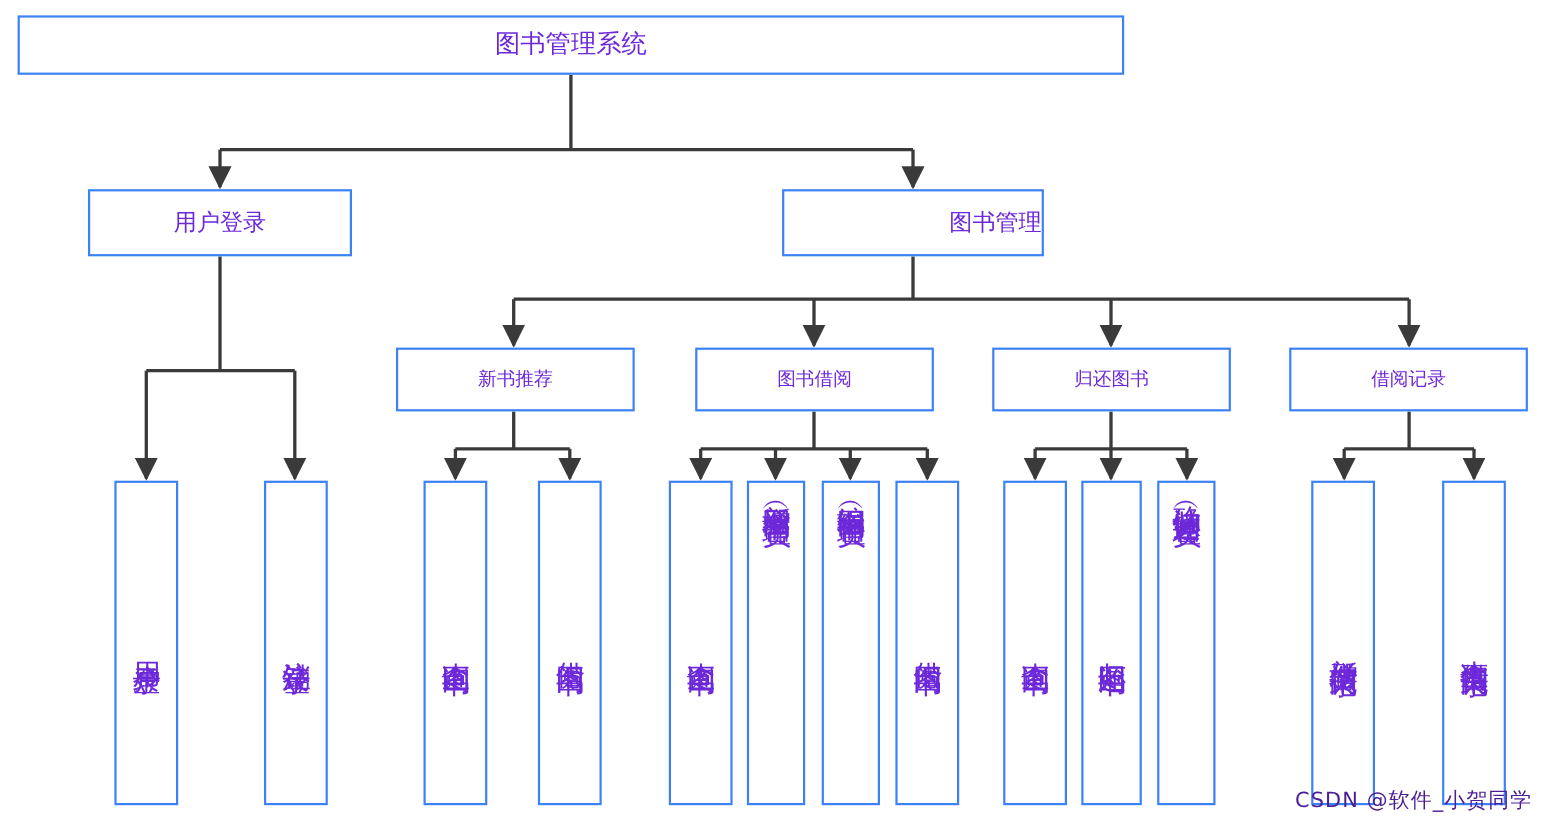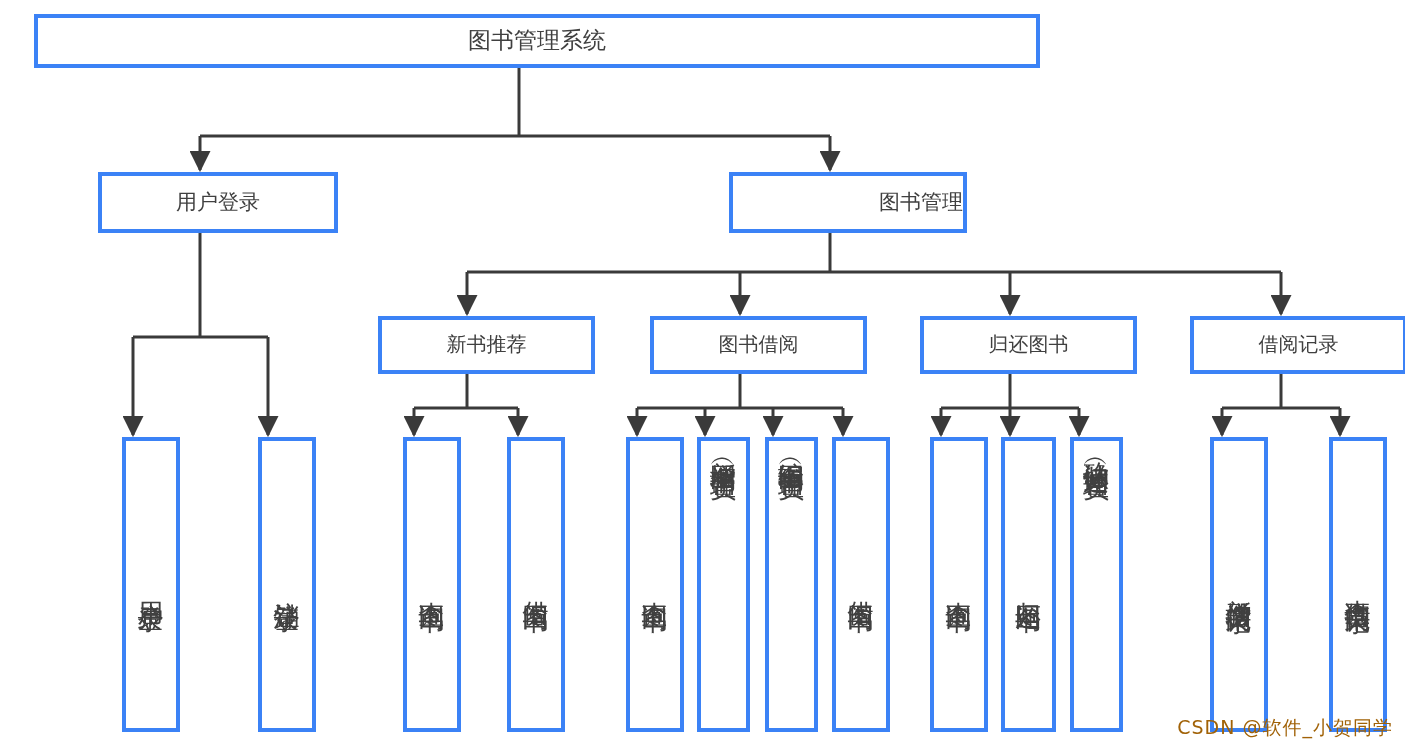--- a/index.html
+++ b/index.html
@@ -11,41 +11,40 @@
     overflow:hidden;
   }
   #canvas{position:relative;width:1405px;height:747px;}
 
   svg#wires{position:absolute;left:0;top:0;width:1405px;height:747px;pointer-events:none;}
 
   .node{
     position:absolute;
     box-sizing:border-box;
     background:#ffffff;
-    border:4px solid #3b82f6;
+    border:2px solid #3b82f6;
     display:flex;
     align-items:center;
     justify-content:center;
-    color:#404040;
+    color:#6d28d9;
     z-index:2;
-    margin-left:18px;
   }
   .node .lbl{
     display:block;
     text-align:center;
     line-height:1.18;
     white-space:nowrap;
   }
 
   
   .lvl1{font-size:23px;}
   
   .lvl2{font-size:21px;}
   
-  .lvl3{font-size:20px;}
+  .lvl3{font-size:17px;}
 
   
   .leaf{
     align-items:flex-start;
     justify-content:center;
     padding-top:0;
   }
   .leaf .lbl{
     writing-mode:vertical-rl;
     text-orientation:upright;
@@ -54,21 +53,21 @@
     letter-spacing:2px;
     white-space:nowrap;
   }
   .leaf.mid .lbl{margin-top:auto;margin-bottom:auto;}
 
   .watermark{
     position:absolute;
     right:12px;
     bottom:6px;
     font-size:19px;
-    color:#a16207;
+    color:#4c1d95;
     letter-spacing:1px;
     z-index:5;
     user-select:none;
     white-space:nowrap;
   }
 </style>
 </head>
 <body>
 
 <div id="canvas">

